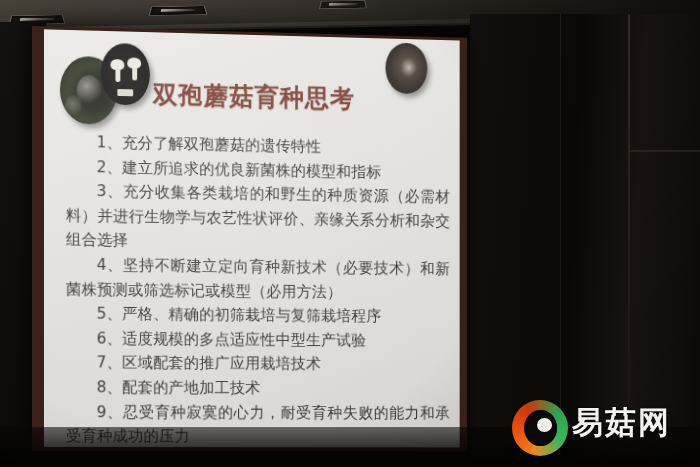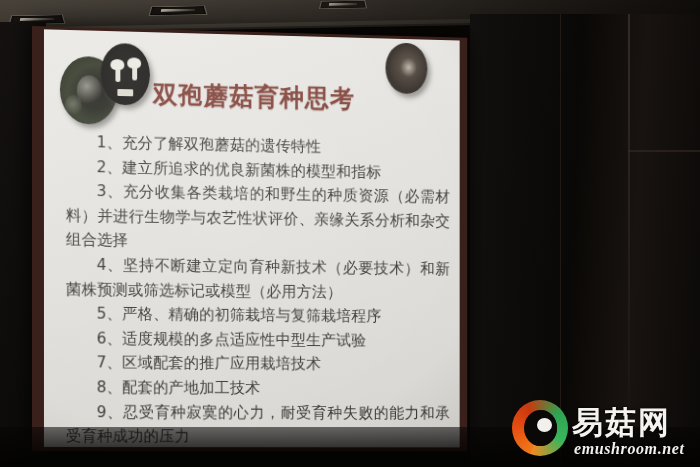--- a/index.html
+++ b/index.html
@@ -350,16 +350,15 @@
       <div class="screen-vignette"></div>
     </div>
   </div>
 
   <div class="floor-dark"></div>
 
   <div class="watermark">
     <div class="wm-logo"></div>
     <div class="wm-dot"></div>
     <div class="wm-cn">易菇网</div>
-    <div class="wm-en">emushroom.net</div>
   </div>
 
 </div>
 
 </body></html>

